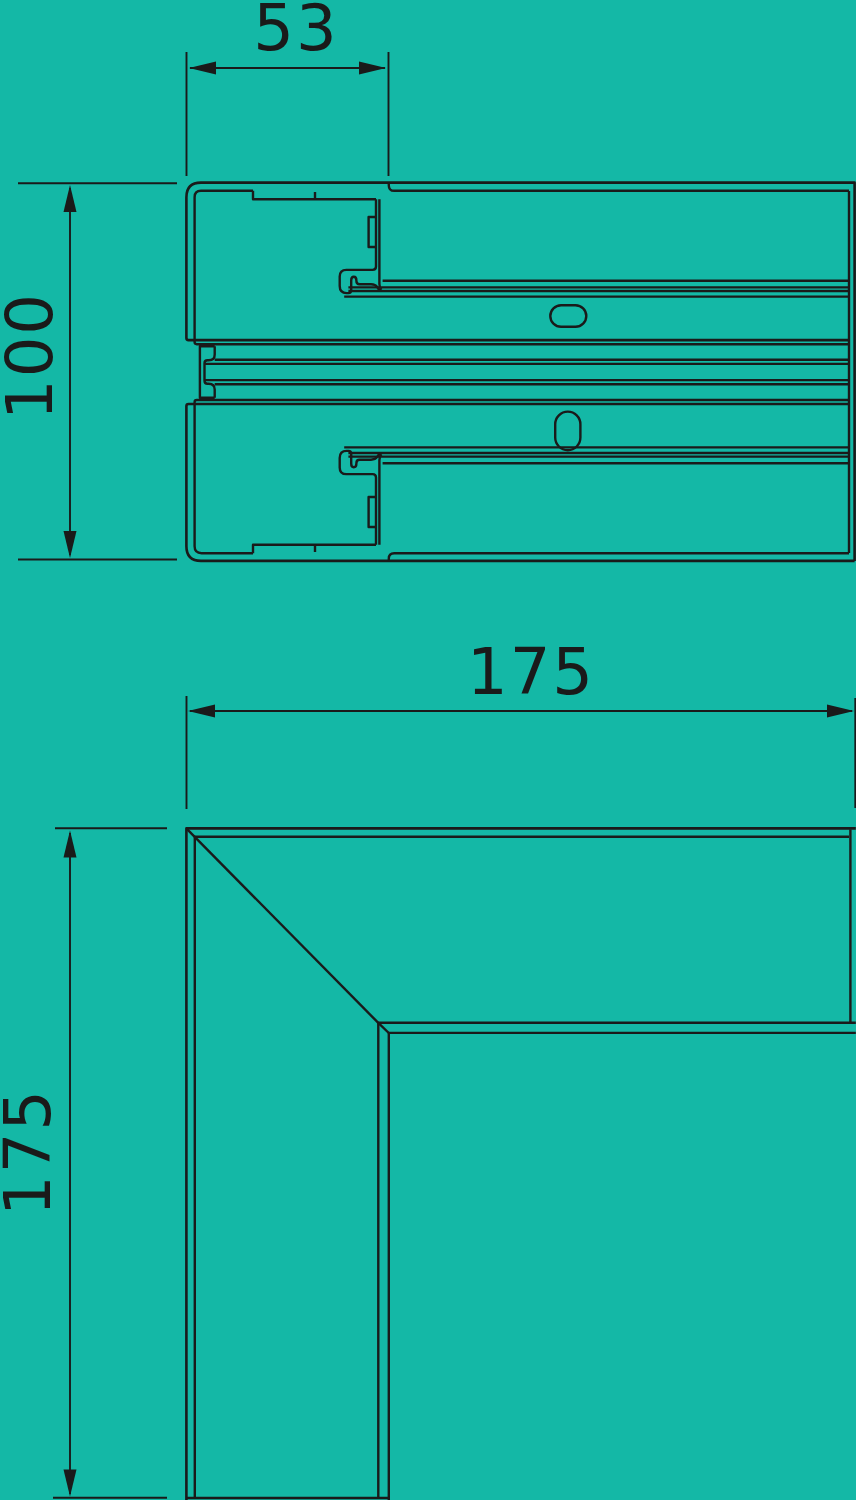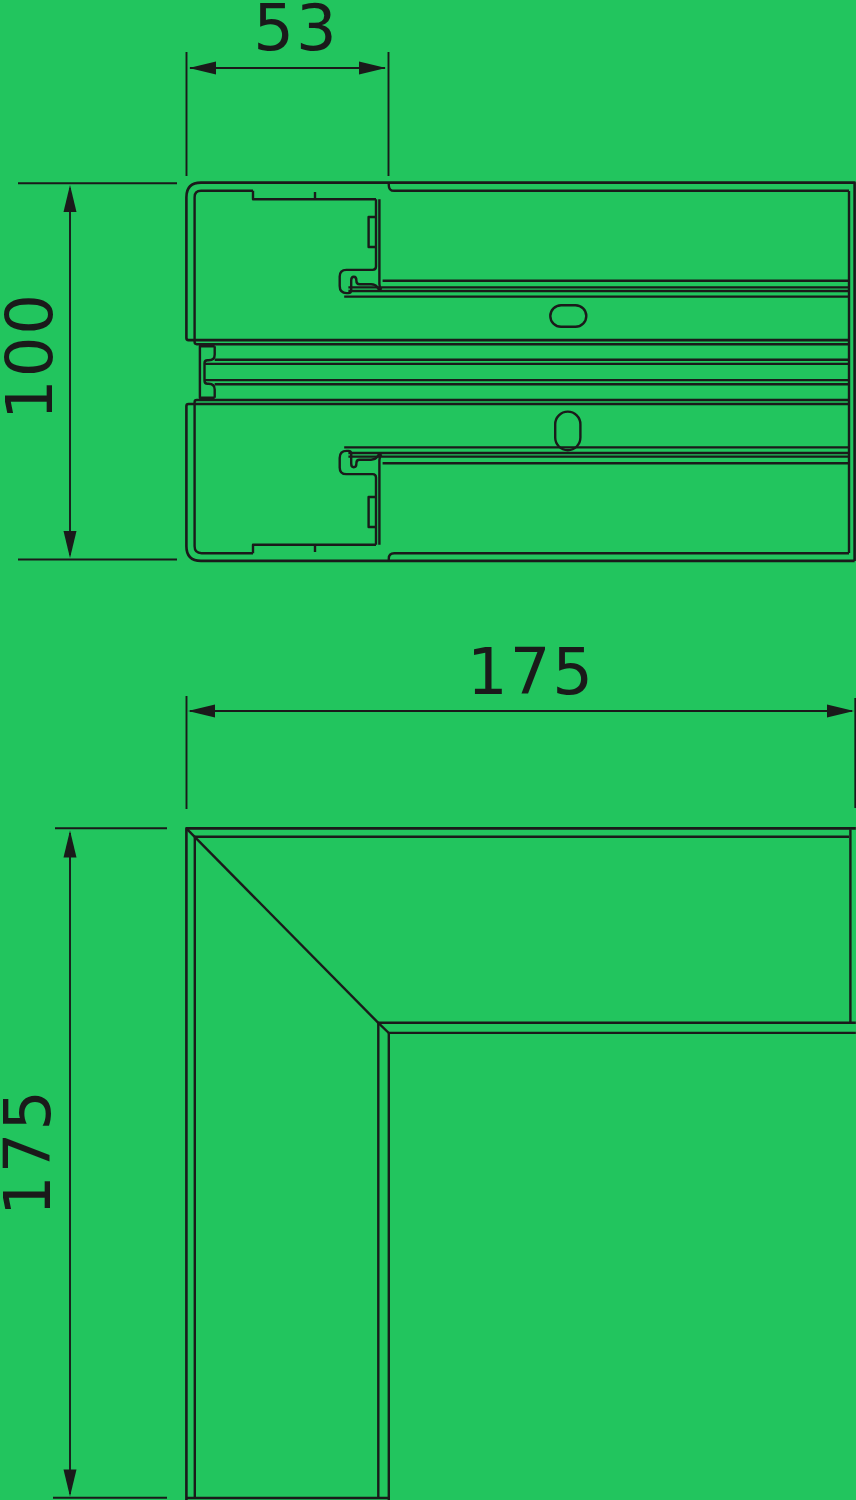--- a/index.html
+++ b/index.html
@@ -7,21 +7,21 @@
     padding: 0;
     background: #ffffff;
     width: 856px;
     height: 1500px;
     overflow: hidden;
   }
   .stage {
     position: relative;
     width: 856px;
     height: 1500px;
-    background: #22c55e;
+    background: #14b8a6;
     font-family: "DejaVu Sans", "Liberation Sans", sans-serif;
   }
   .stage svg {
     position: absolute;
     left: 0;
     top: 0;
     display: block;
   }
   .dim-label {
     position: absolute;

